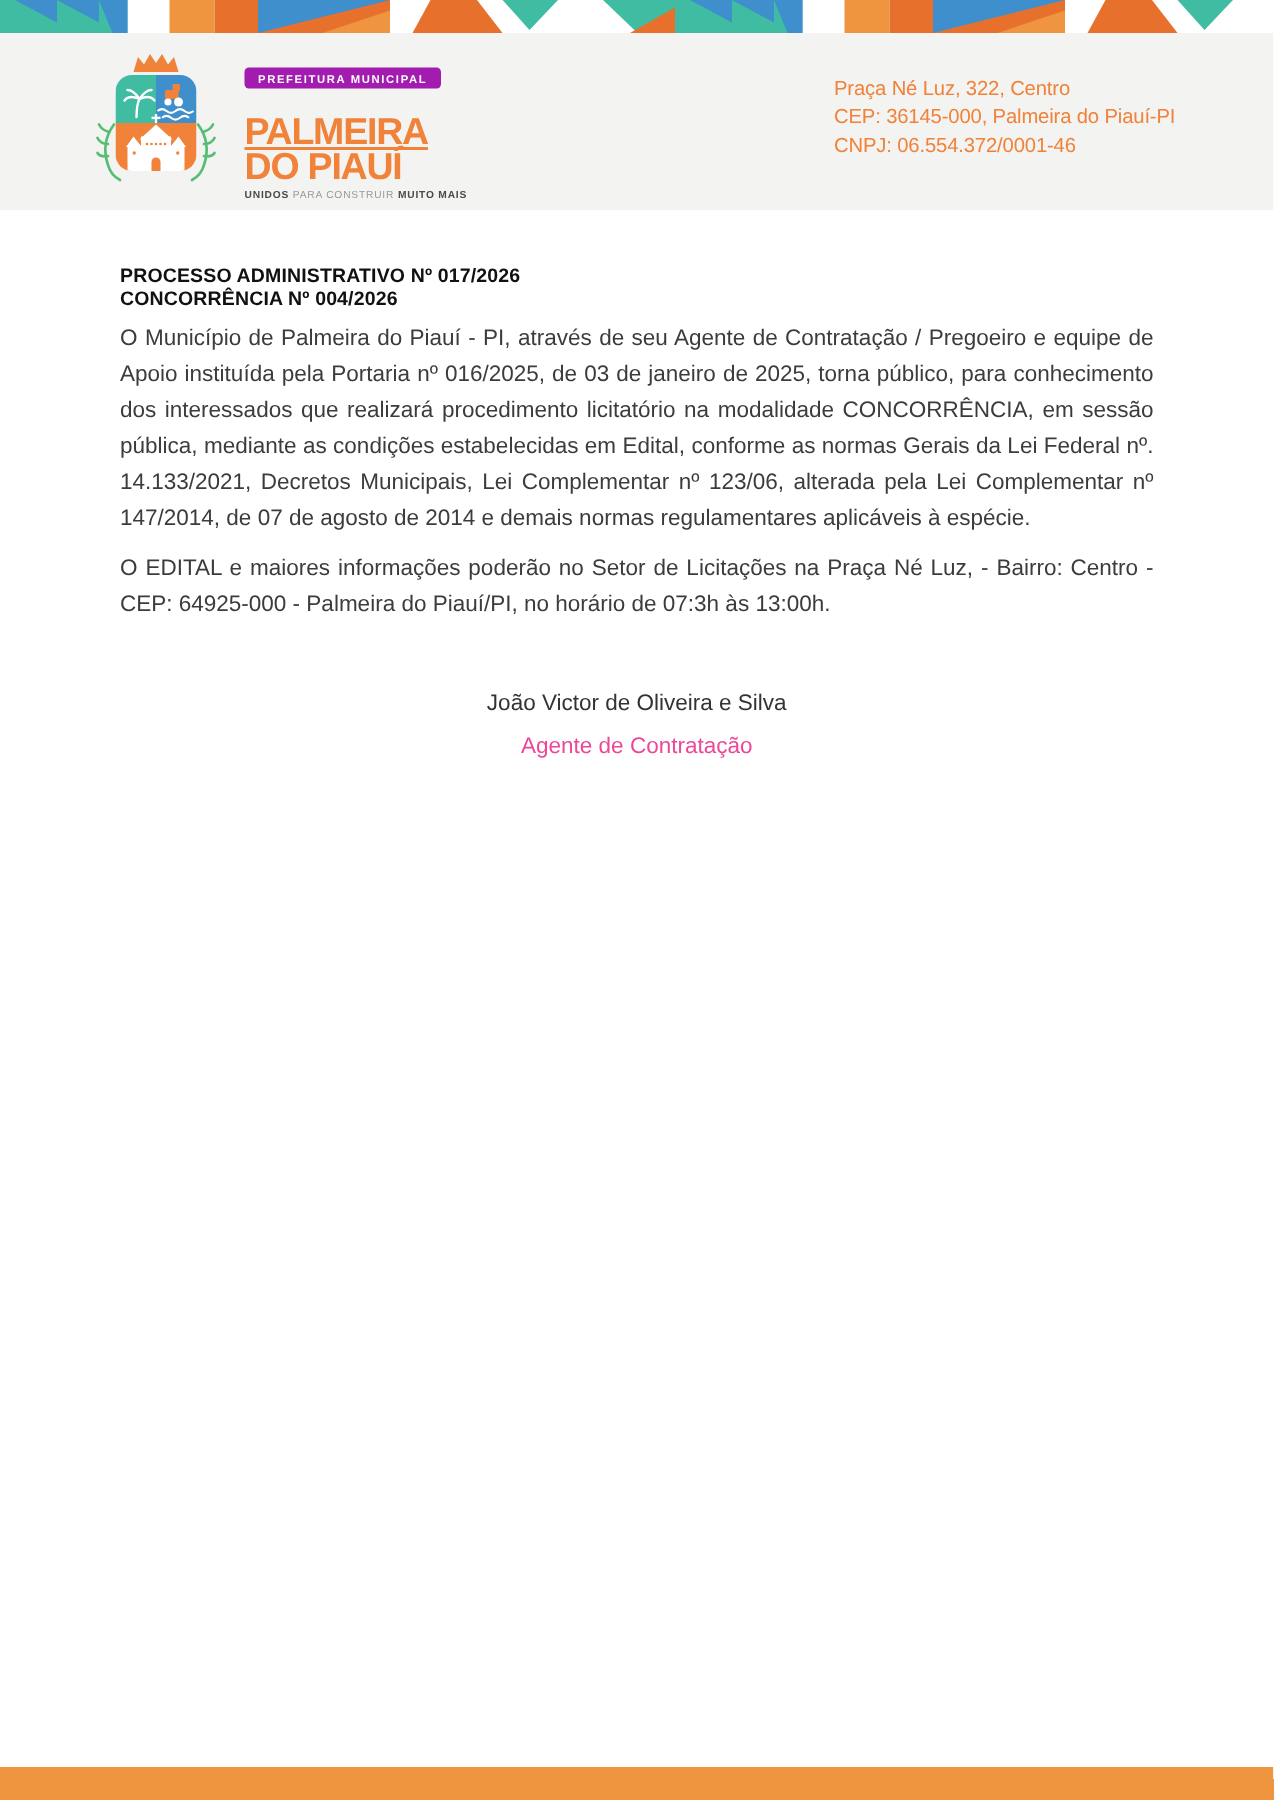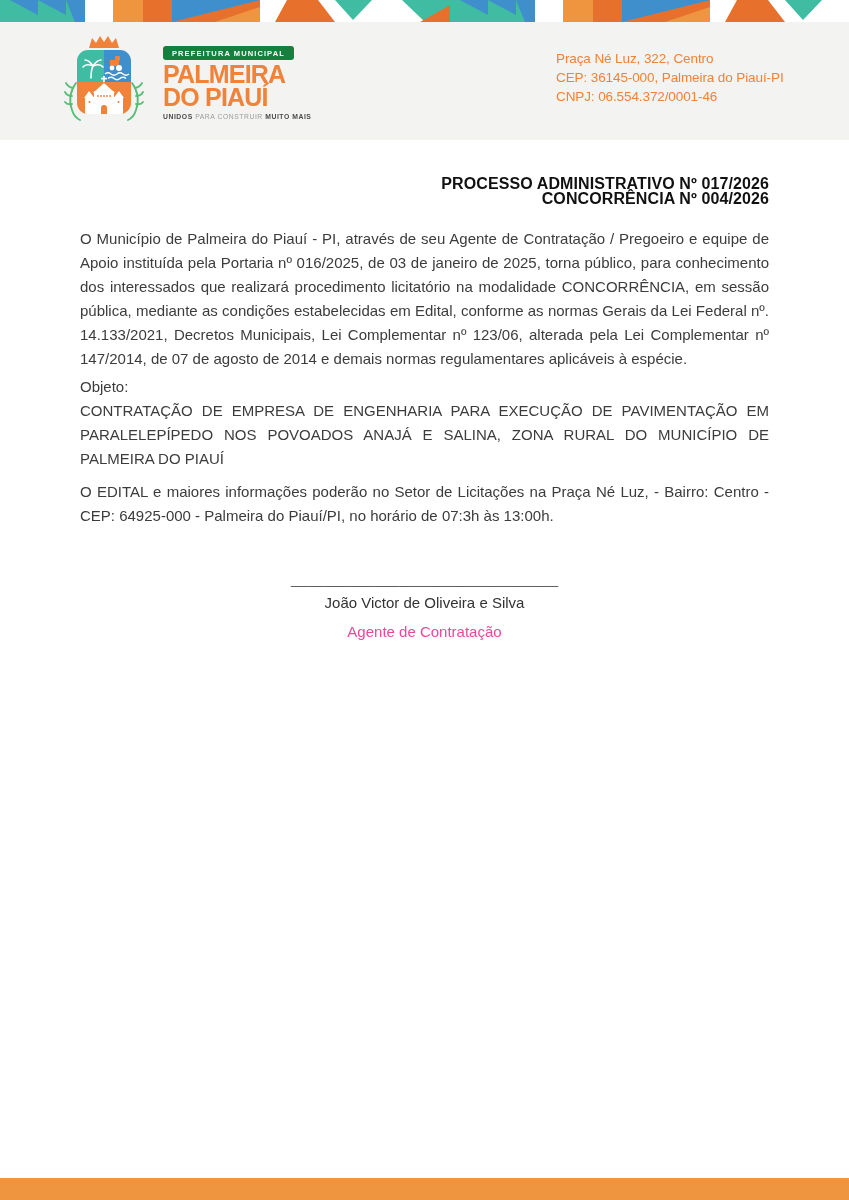--- a/index.html
+++ b/index.html
@@ -2,34 +2,34 @@
 <html><head>
 <meta charset="utf-8">
 <style>
   html,body{margin:0;padding:0;background:#ffffff;}
   .page{position:relative;width:849px;height:1200px;background:#ffffff;overflow:hidden;
         font-family:"Liberation Sans",sans-serif;}
   .top-band{position:absolute;top:0;left:0;display:block;}
   .header{position:absolute;top:22px;left:0;width:849px;height:118px;background:#F3F3F1;}
   .crest{position:absolute;left:64px;top:11px;}
   .brand-text{position:absolute;left:163px;top:20px;}
-  .badge{display:inline-block;background:#15803d;color:#ffffff;font-size:7.5px;font-weight:bold;
+  .badge{display:inline-block;background:#a21caf;color:#ffffff;font-size:7.5px;font-weight:bold;
          letter-spacing:1.1px;padding:3px 9px 2px 9px;border-radius:3px;}
   .brand-title{color:#F08239;font-size:25px;font-weight:800;letter-spacing:-0.8px;line-height:23px;}
-  .brand-title.first{margin-top:3px;}
+  .brand-title.first{margin-top:17px;text-decoration:underline;}
   .tagline{margin-top:4px;font-size:6.8px;letter-spacing:0.55px;color:#9a9a9a;white-space:nowrap;}
   .tagline b{color:#4a4a4a;}
   .contact{position:absolute;left:556px;top:27px;color:#F08239;font-size:13.5px;font-weight:normal;
            line-height:19px;letter-spacing:-0.1px;}
   .content{position:absolute;top:140px;left:0;width:849px;box-sizing:border-box;padding:0 80px;
            color:#3C3C3C;font-size:15px;line-height:24px;}
-  .doc-title{margin-top:36px;text-align:right;color:#111111;font-weight:bold;font-size:16px;
+  .doc-title{margin-top:36px;text-align:left;color:#111111;font-weight:bold;font-size:13px;
              line-height:15px;letter-spacing:0.1px;}
   .para{margin:9px 0 0 0;text-align:justify;}
-  .para.first{margin-top:21px;}
+  .para.first{margin-top:8px;}
   .objeto{margin-top:4px;}
   .objeto-text{text-align:justify;}
   .date-line{margin-top:46px;text-align:right;}
   .signature{margin-top:42px;text-align:center;}
   .sig-line{color:#555555;line-height:18px;}
   .sig-name{margin-top:3px;color:#333333;}
   .sig-role{margin-top:5px;color:#ec4899;}
   .bottom-band{position:absolute;left:0;bottom:0;width:849px;height:22px;background:#F0953F;}
 </style>
 </head>
@@ -144,30 +144,25 @@
 
   <main class="content">
 
     <div class="doc-title">
       <div>PROCESSO ADMINISTRATIVO Nº 017/2026</div>
       <div>CONCORRÊNCIA Nº 004/2026</div>
     </div>
 
     <p class="para first">O Município de Palmeira do Piauí - PI, através de seu Agente de Contratação / Pregoeiro e equipe de Apoio instituída pela Portaria nº 016/2025, de 03 de janeiro de 2025, torna público, para conhecimento dos interessados que realizará procedimento licitatório na modalidade CONCORRÊNCIA, em sessão pública, mediante as condições estabelecidas em Edital, conforme as normas Gerais da Lei Federal nº. 14.133/2021, Decretos Municipais, Lei Complementar nº 123/06, alterada pela Lei Complementar nº 147/2014, de 07 de agosto de 2014 e demais normas regulamentares aplicáveis à espécie.</p>
 
-    <div class="objeto">
-      <div>Objeto:</div>
-      <div class="objeto-text">CONTRATAÇÃO DE EMPRESA DE ENGENHARIA PARA EXECUÇÃO DE PAVIMENTAÇÃO EM PARALELEPÍPEDO NOS POVOADOS ANAJÁ E SALINA, ZONA RURAL DO MUNICÍPIO DE PALMEIRA DO PIAUÍ</div>
-    </div>
 
     <p class="para">O EDITAL e maiores informações poderão no Setor de Licitações na Praça Né Luz, - Bairro: Centro - CEP: 64925-000 - Palmeira do Piauí/PI, no horário de 07:3h às 13:00h.</p>
 
 
 
     <div class="signature">
-      <div class="sig-line">________________________________</div>
       <div class="sig-name">João Victor de Oliveira e Silva</div>
       <div class="sig-role">Agente de Contratação</div>
     </div>
   </main>
 
   <div class="bottom-band"></div>
 </div>
 
 </body></html>

